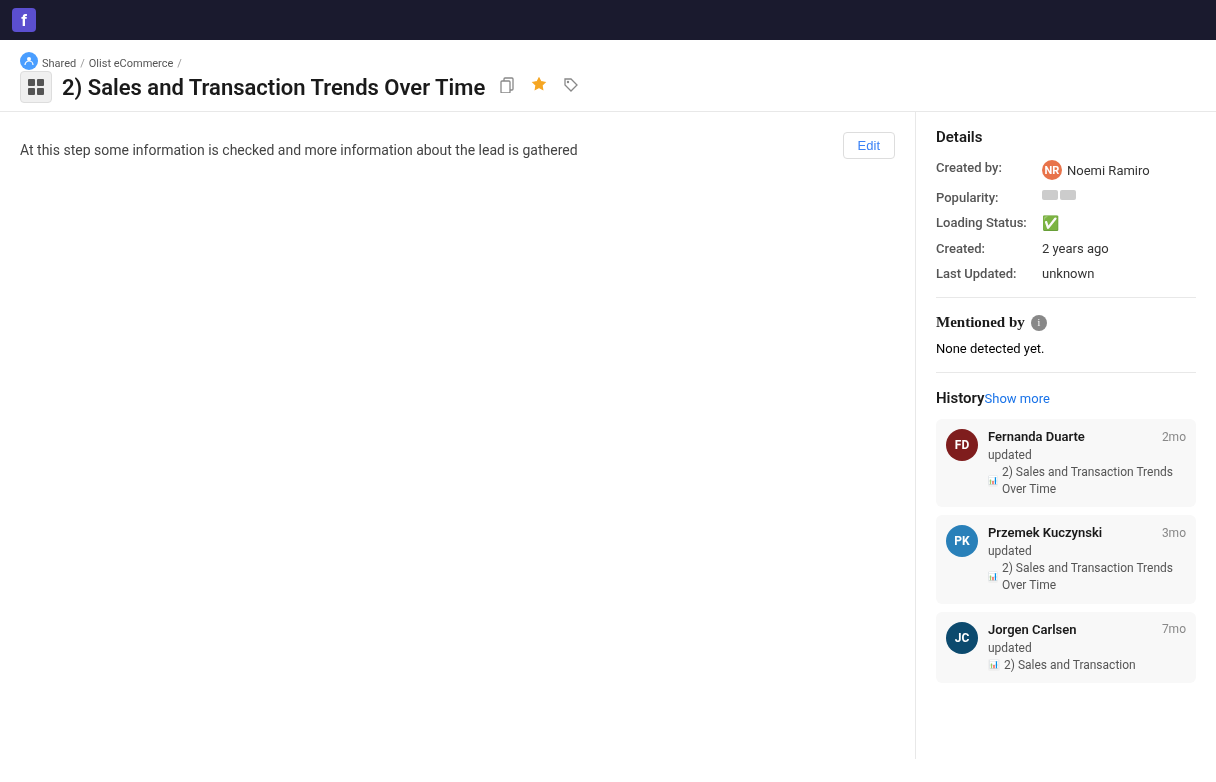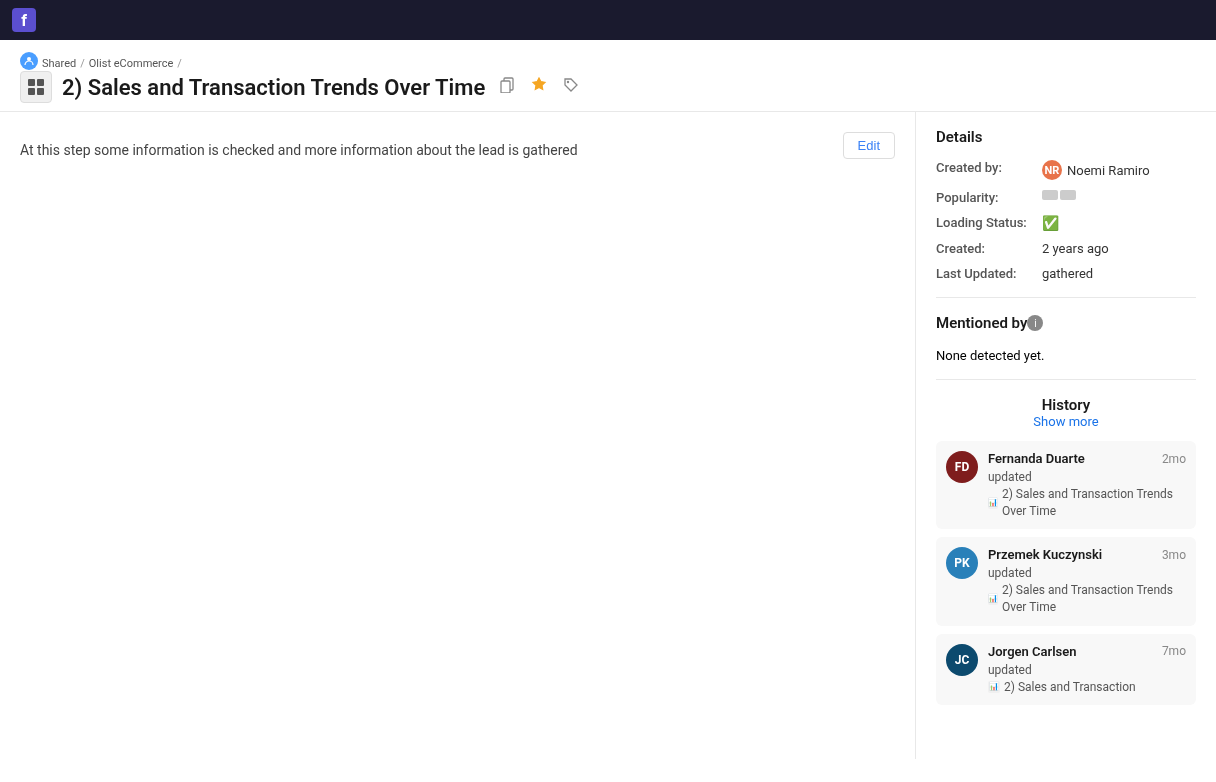--- a/index.html
+++ b/index.html
@@ -227,21 +227,23 @@
 
     .sidebar-divider {
       border: none;
       border-top: 1px solid #e8e8e8;
       margin: 16px 0;
     }
 
     .mentioned-by-header {
       display: flex;
       align-items: center;
-      margin-bottom: 16px;
+      gap: 6px;
+      margin-bottom: 10px;
+      font-family: Liberation Serif, serif;
     }
     .info-icon {
       width: 16px;
       height: 16px;
       border-radius: 50%;
       background: #888;
       color: #fff;
       font-size: 10px;
       display: flex;
       align-items: center;
@@ -250,21 +252,20 @@
     }
     .none-detected {
       color: #000000;
       font-size: 13px;
     }
 
     .history-header {
       display: flex;
       align-items: center;
       margin-bottom: 12px;
-      flex-direction: column;
     }
     .show-more {
       font-size: 13px;
       color: #1a73e8;
       cursor: pointer;
       text-decoration: none;
     }
 
     .history-item {
       display: flex;
@@ -423,21 +424,21 @@
         <span class="detail-value status-badge">✅</span>
       </div>
 
       <div class="detail-row">
         <span class="detail-label">Created:</span>
         <span class="detail-value">2 years ago</span>
       </div>
 
       <div class="detail-row">
         <span class="detail-label">Last Updated:</span>
-        <span class="detail-value">gathered</span>
+        <span class="detail-value">unknown</span>
       </div>
 
     </div>
 
     <hr class="sidebar-divider">
 
     <div>
       <div class="mentioned-by-header">
         <span class="section-title" style="margin-bottom:0;">Mentioned by</span>
         <div class="info-icon">i</div>

